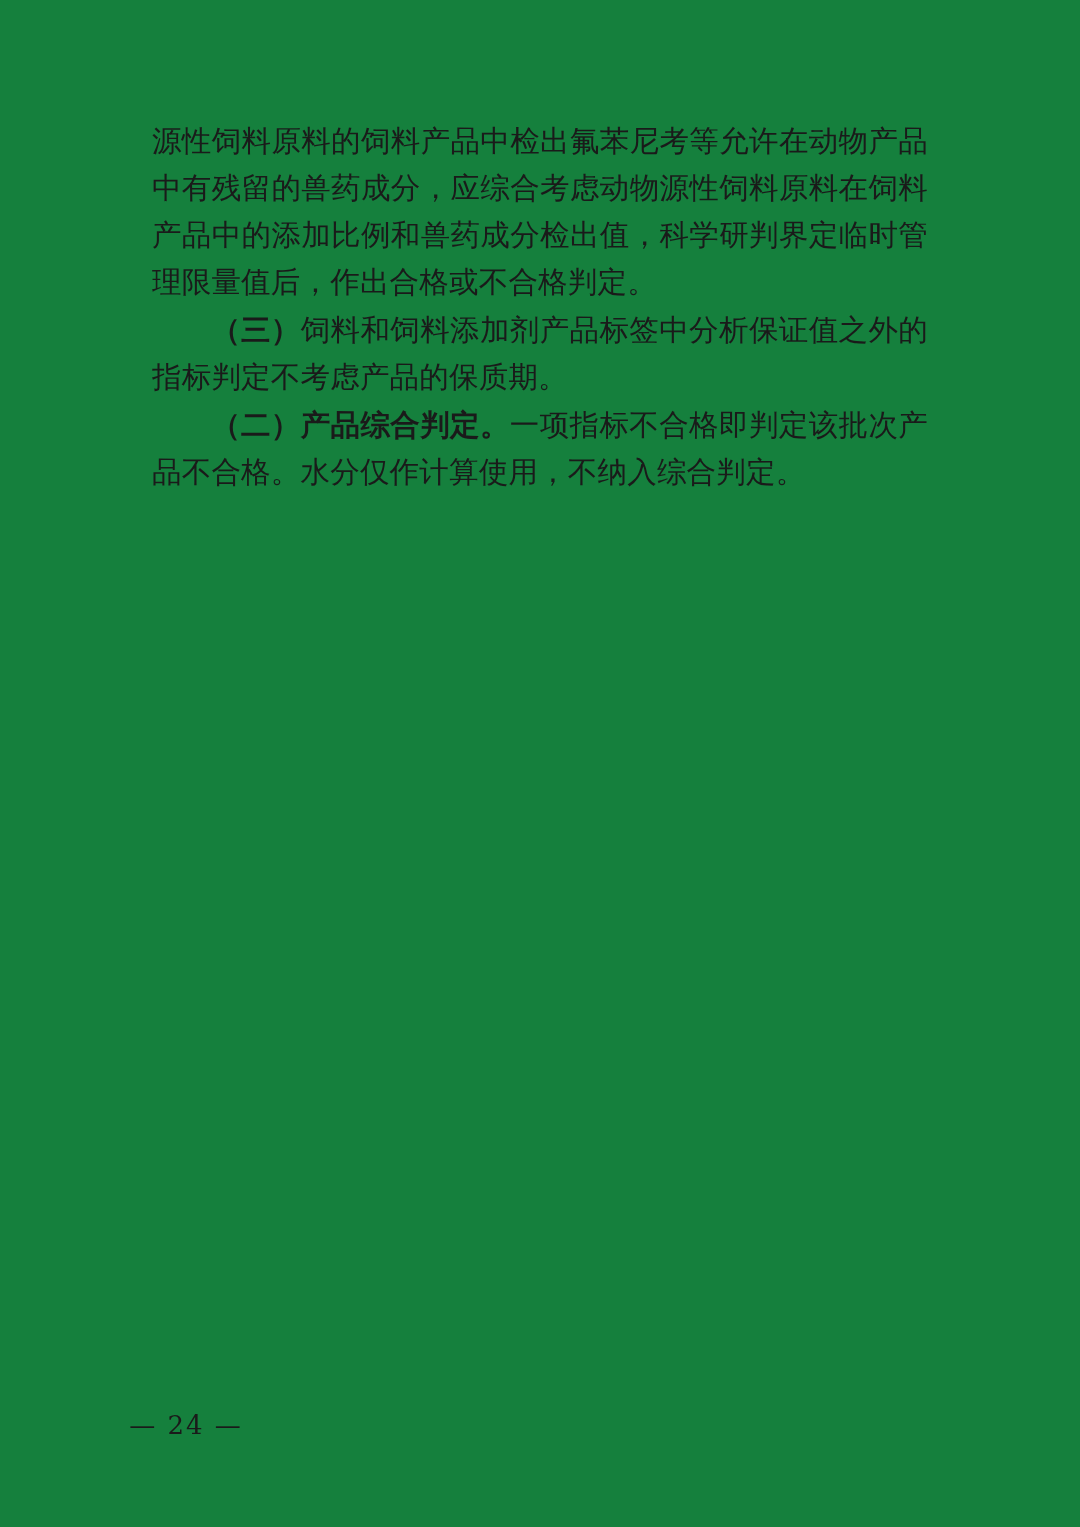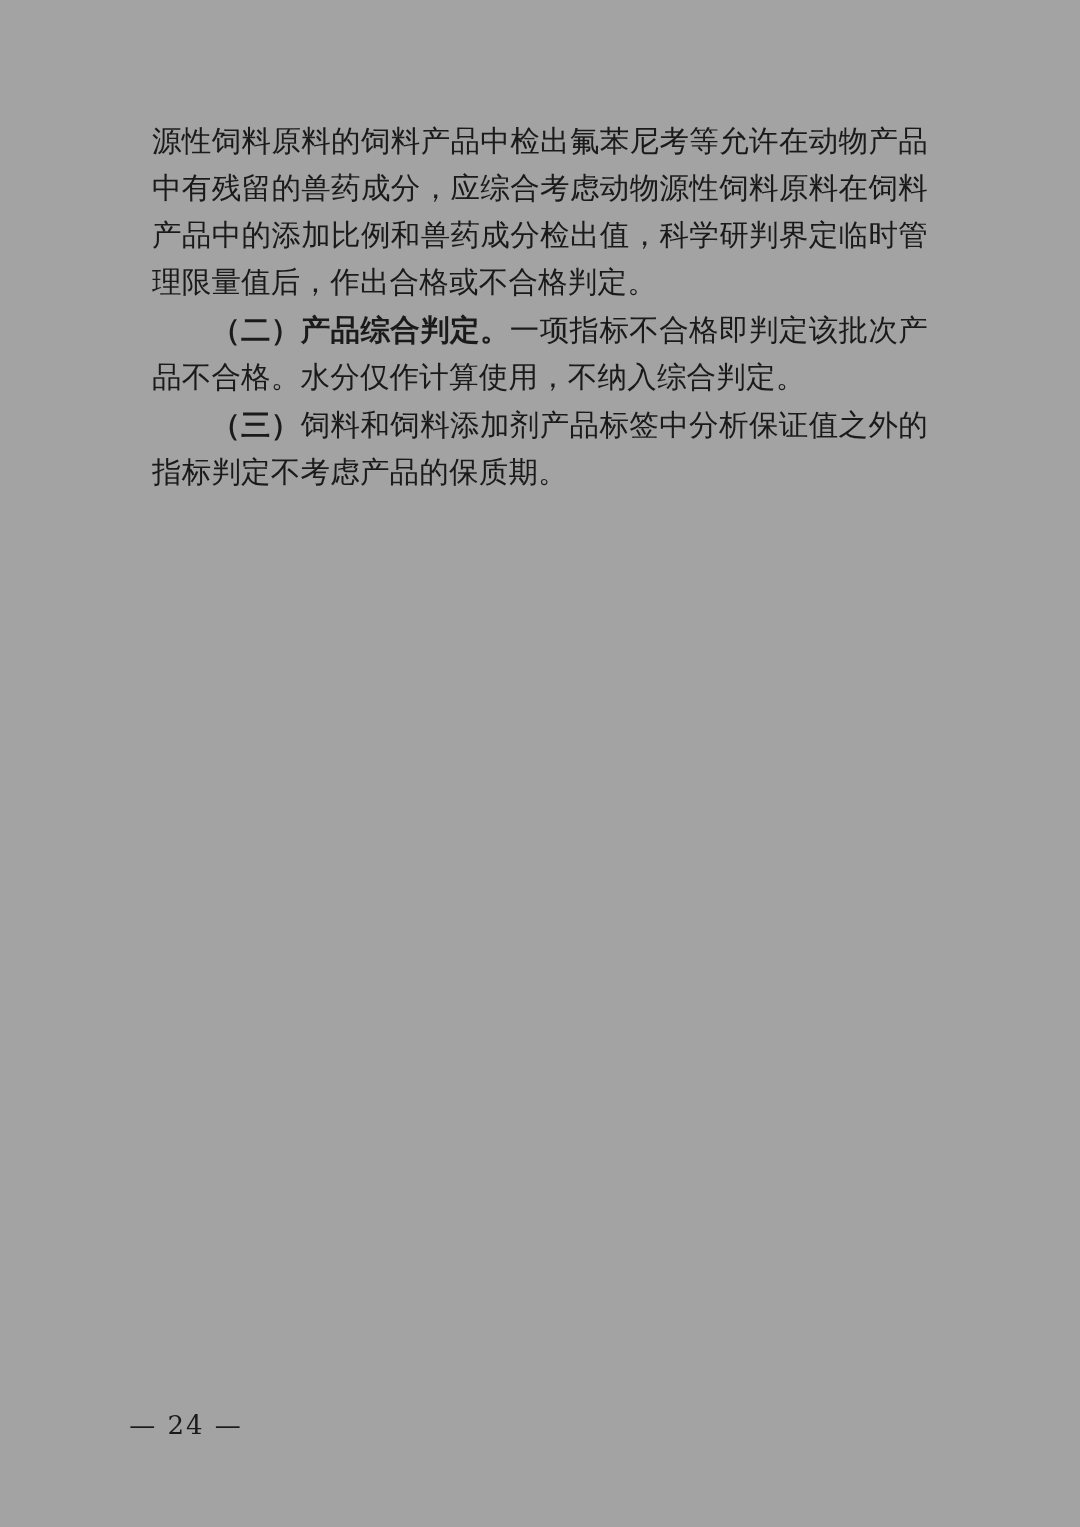--- a/index.html
+++ b/index.html
@@ -13,21 +13,21 @@
     position: relative;
     font-family: "DejaVu Serif", "Liberation Serif", serif;
     color: #1a1a1a;
   }
   .page {
     position: absolute;
     left: 0;
     top: 0;
     width: 1080px;
     height: 1527px;
-    background: #a3a3a3;
+    background: #15803d;
     overflow: hidden;
   }
   .content {
     position: absolute;
     left: 152px;
     top: 118px;
     width: 776px;
   }
   .para {
     font-size: 29.5px;
@@ -62,22 +62,22 @@
 </style>
 </head>
 <body>
 
 <div class="page">
   <div class="content">
 
     <p class="para">源性饲料原料的饲料产品中检出氟苯尼考等允许在动物产品中有残留的兽药成分，应综合考虑动物源性饲料原料在饲料产品中的添加比例和兽药成分检出值，科学研判界定临时管理限量值后，作出合格或不合格判定。</p>
 
 
+    <p class="para indent"><span class="bold-lead">（三）</span><span>饲料和饲料添加剂产品标签中分析保证值之外的指标判定不考虑产品的保质期。</span></p>
+
     <p class="para indent"><span class="bold-lead">（二）产品综合判定。</span><span>一项指标不合格即判定该批次产品不合格。水分仅作计算使用，不纳入综合判定。</span></p>
-
-    <p class="para indent"><span class="bold-lead">（三）</span><span>饲料和饲料添加剂产品标签中分析保证值之外的指标判定不考虑产品的保质期。</span></p>
 
   </div>
 
   <div class="page-number">
     <span class="pn-inner">— 24 —</span>
   </div>
 </div>
 
 </body></html>

